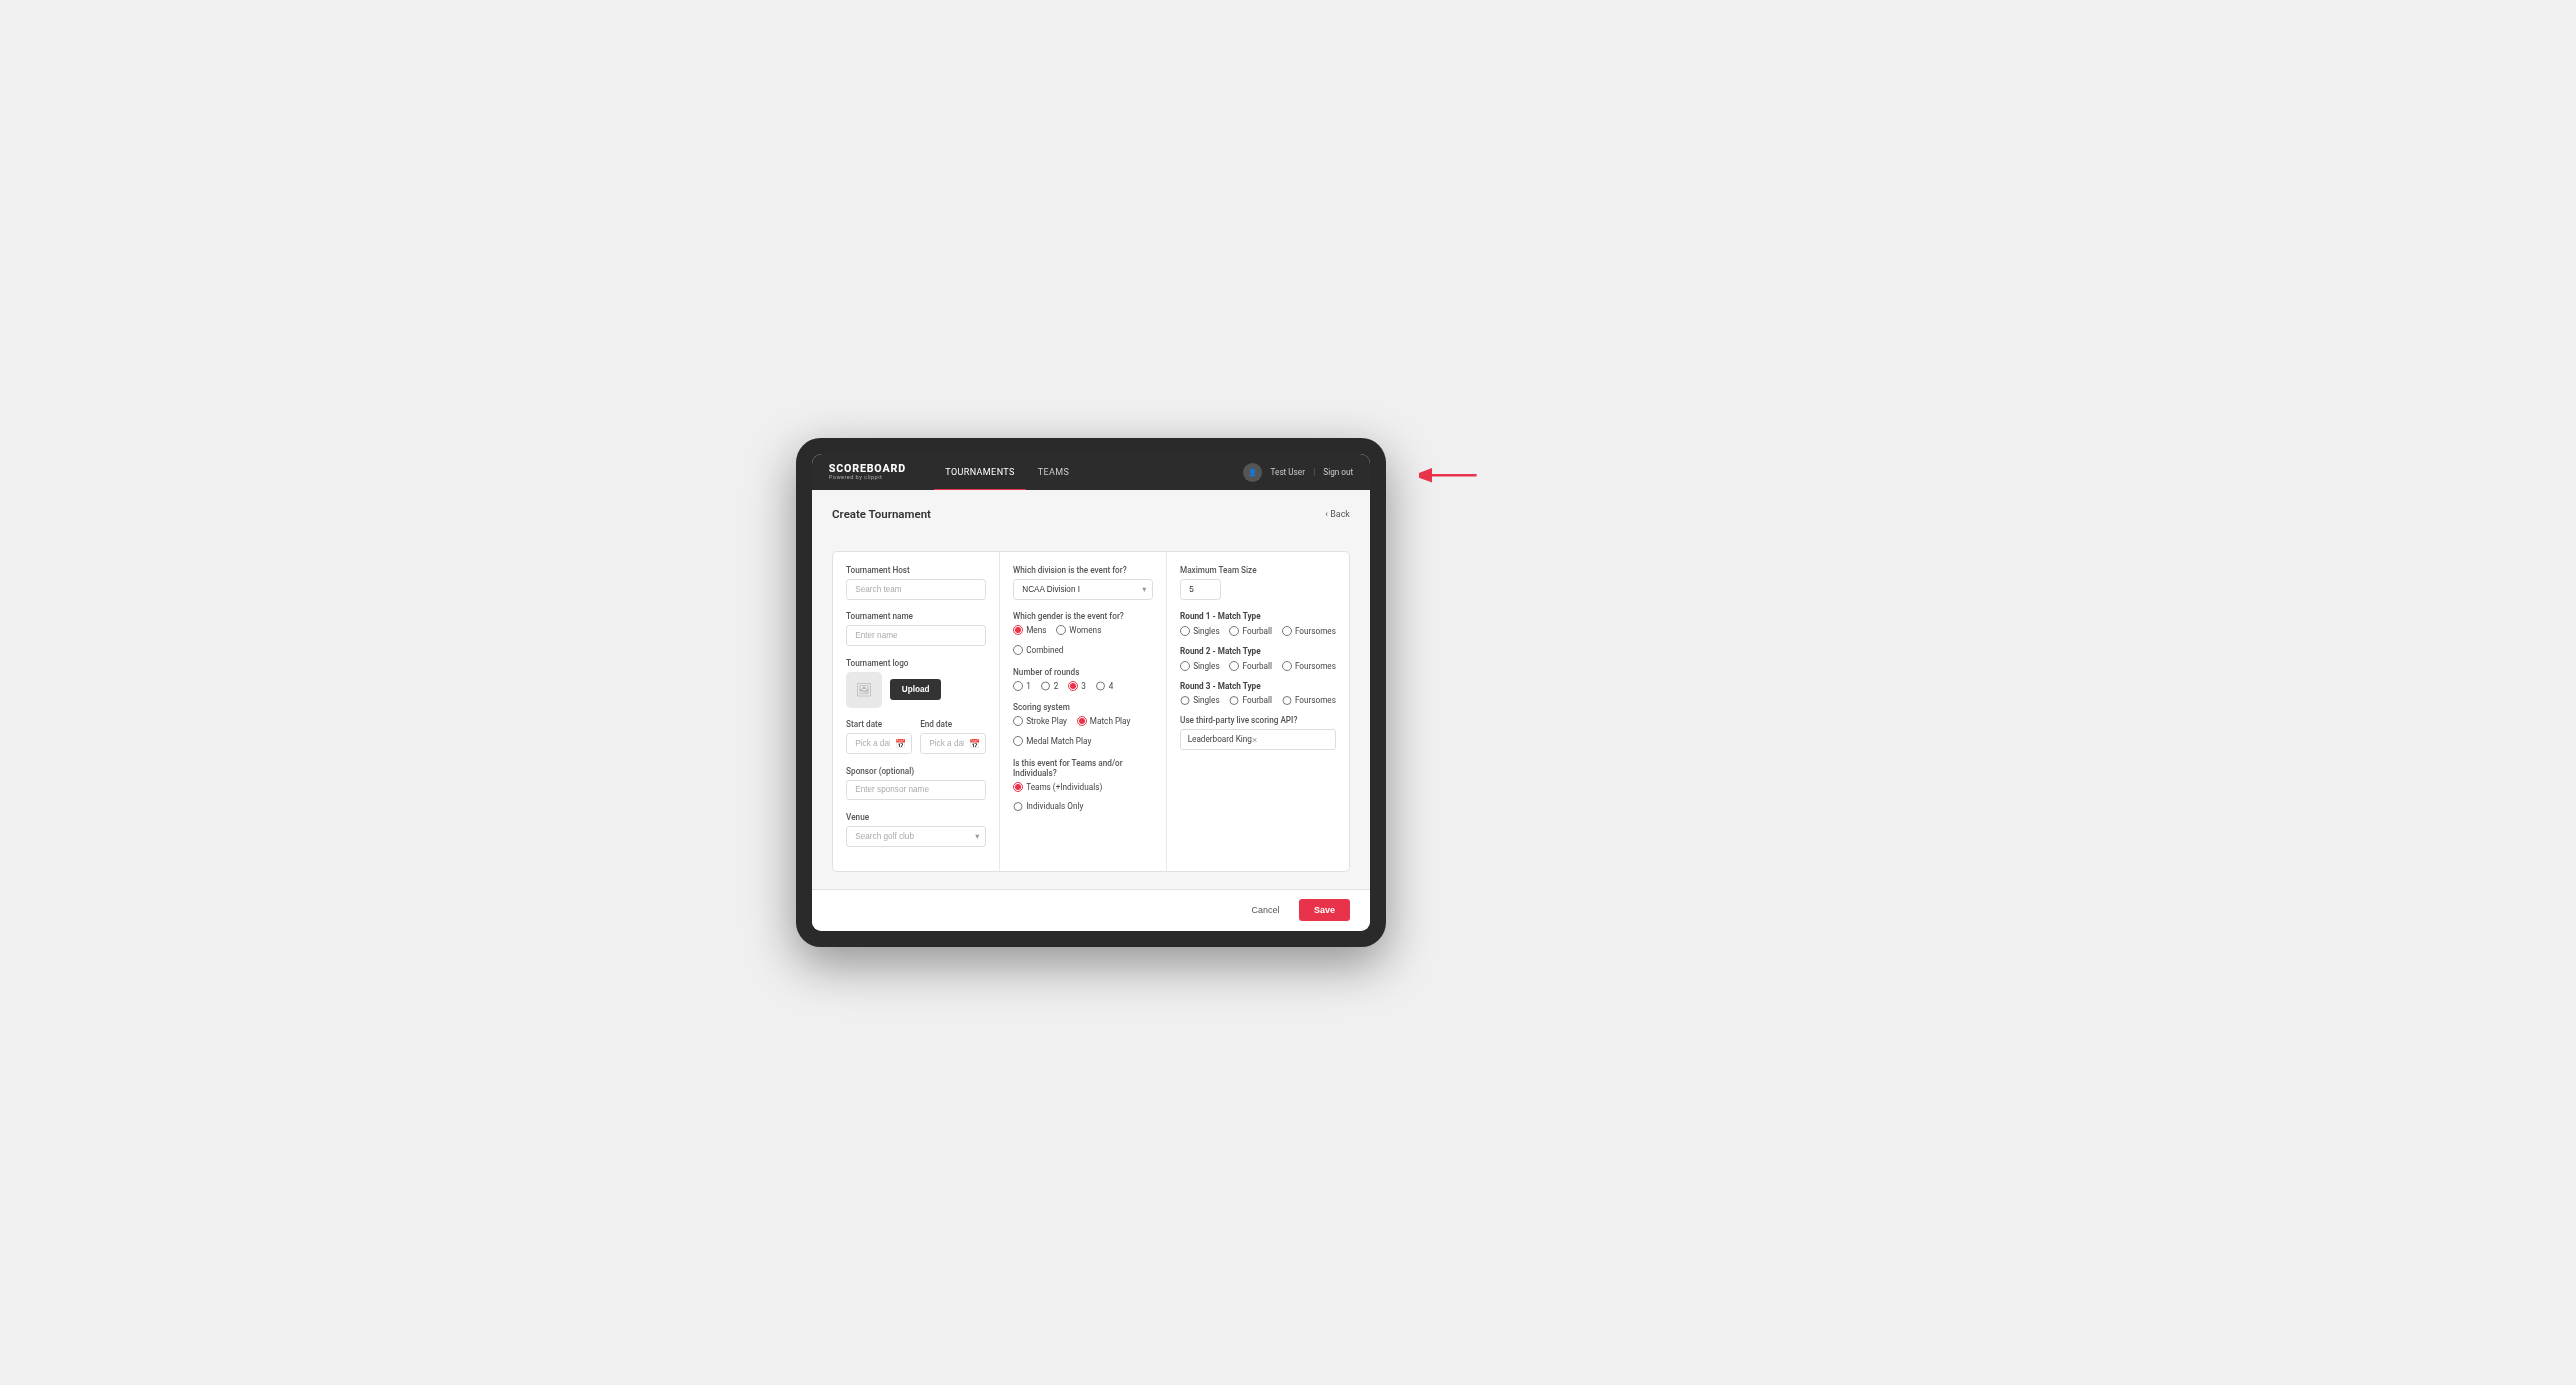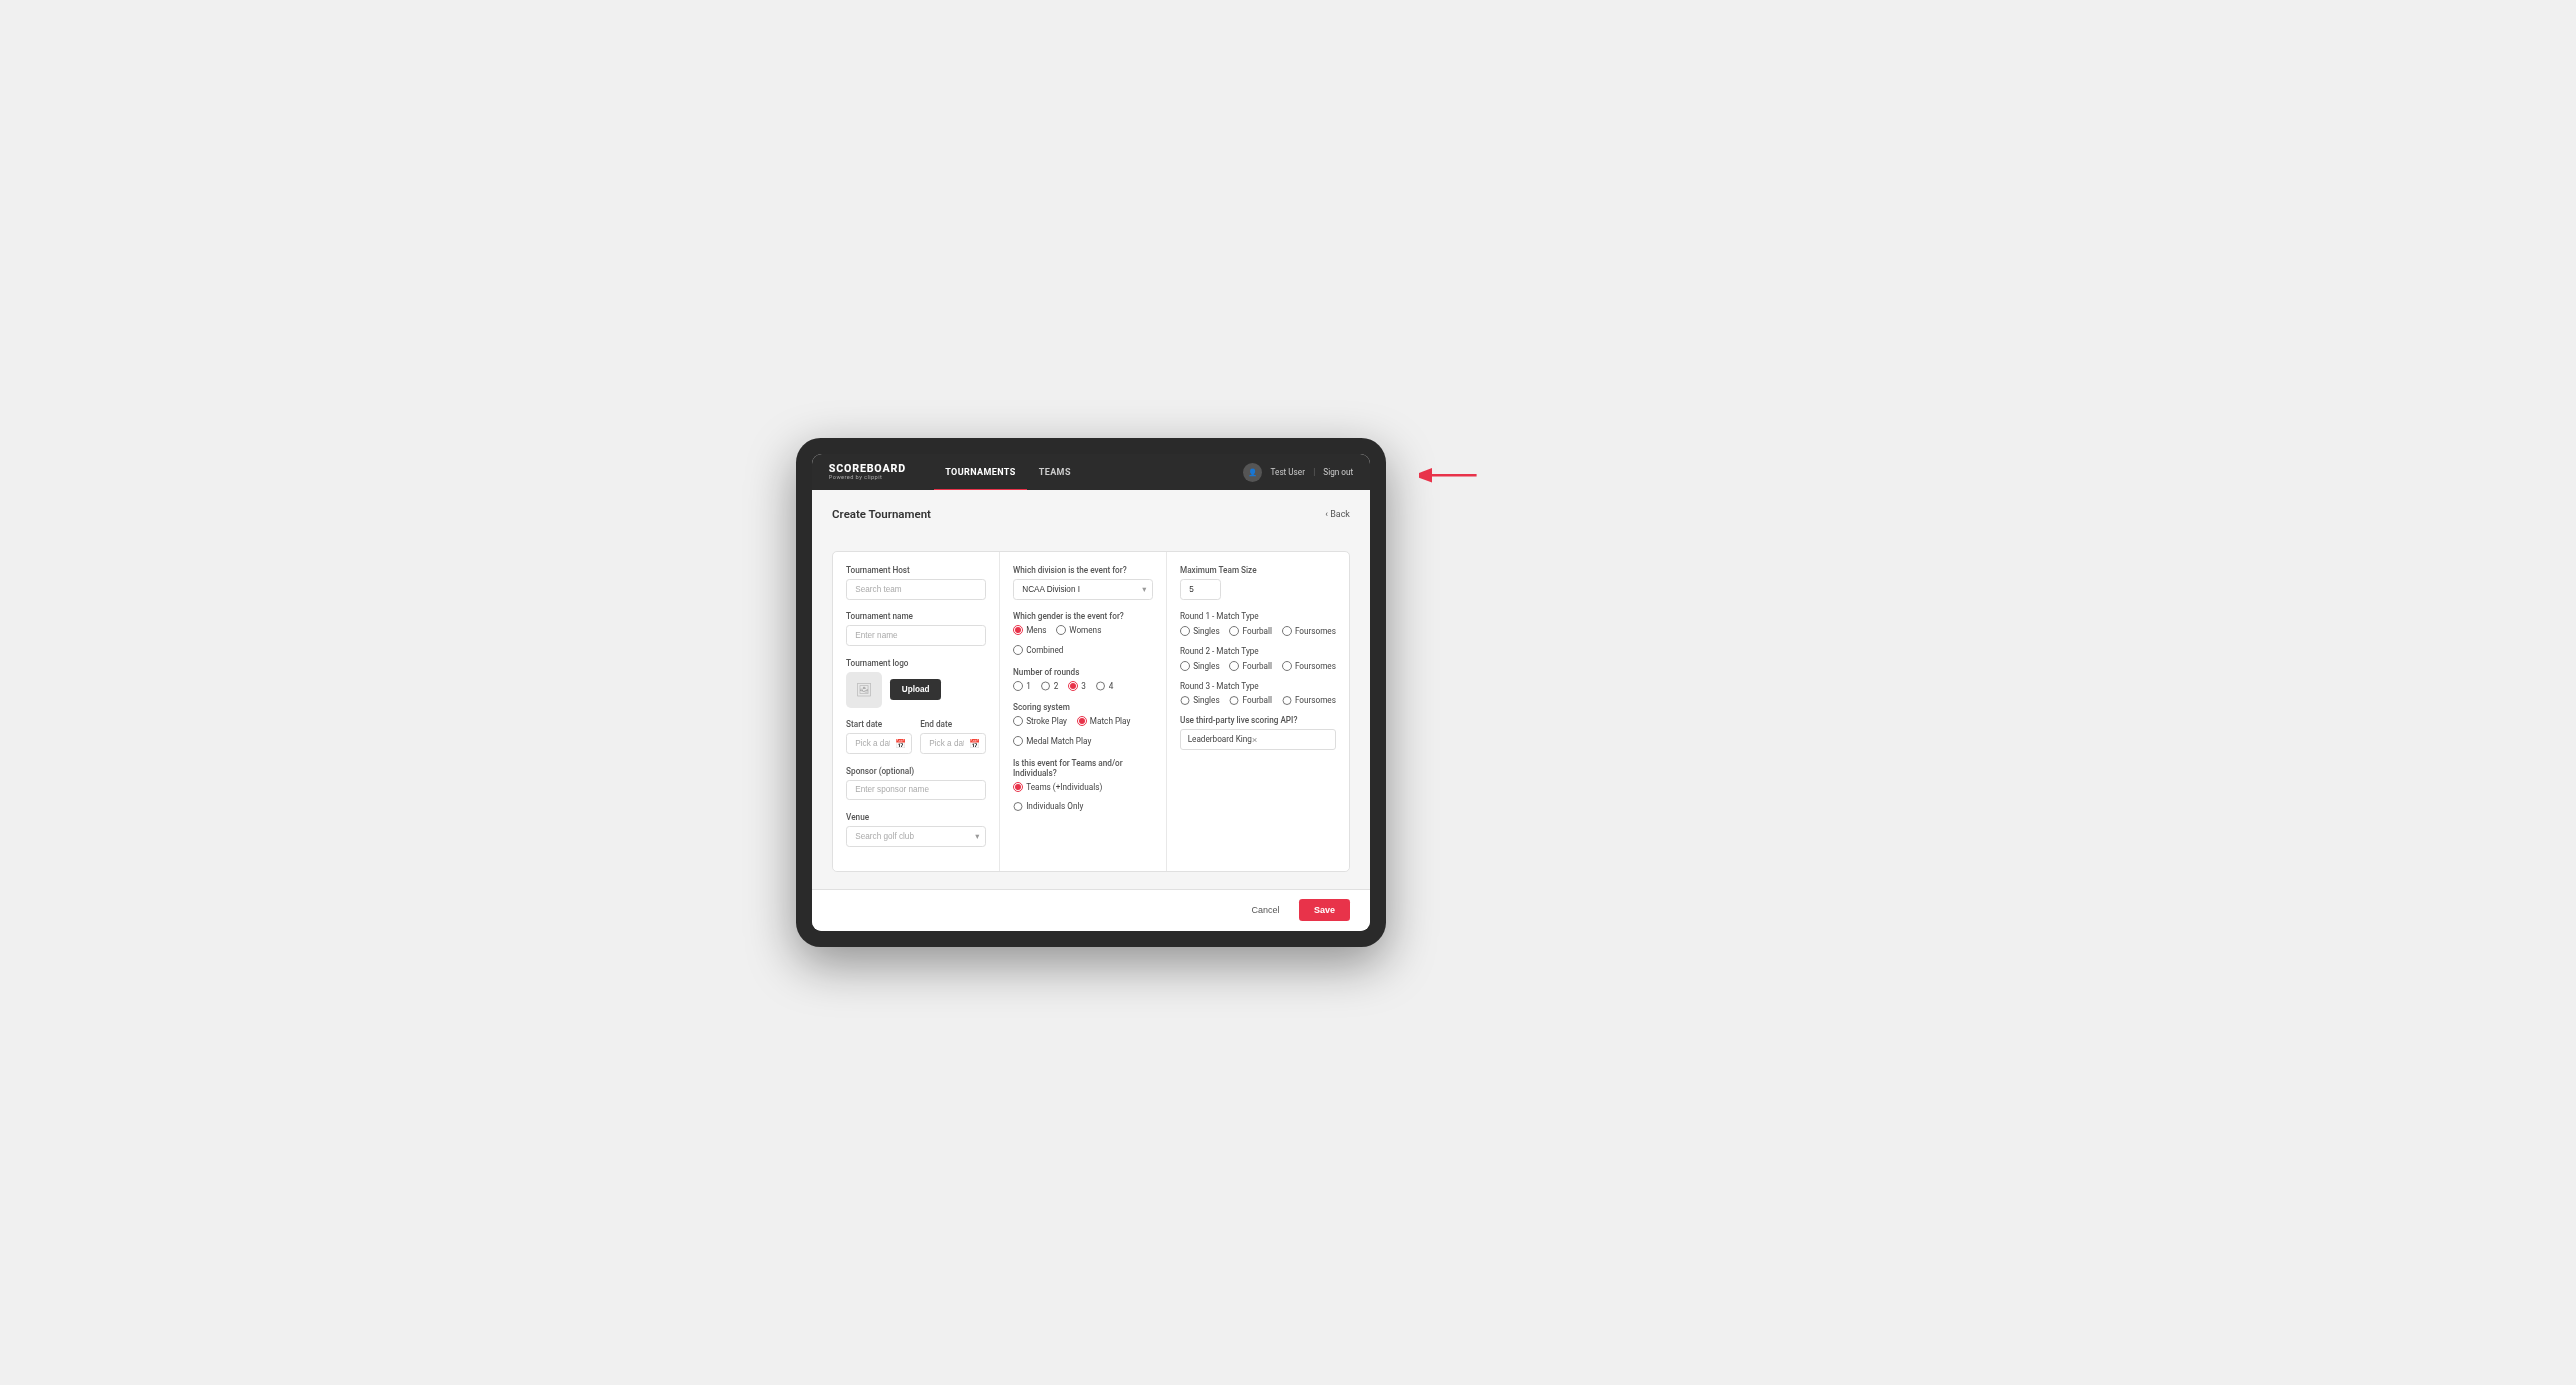--- a/index.html
+++ b/index.html
@@ -69,21 +69,21 @@
 
     .nav-links {
       display: flex;
       gap: 0;
       margin-left: 8.2px;
     }
 
     .nav-link {
       color: #ccc;
       font-size: 9px;
-      font-weight: 700;
+      font-weight: 400;
       padding: 0 11.5px;
       height: 36px;
       display: flex;
       align-items: center;
       cursor: pointer;
       border-bottom: 1.6px solid transparent;
       letter-spacing: 0.4px;
     }
 
     .nav-link.active {
@@ -306,21 +306,21 @@
     }
 
     
     .round-section {
       margin-bottom: 9.8px;
     }
 
     .round-label {
       font-size: 8.2px;
       color: #444;
-      font-weight: 400;
+      font-weight: 700;
       margin-bottom: 4.9px;
       display: block;
     }
 
     .match-type-options {
       display: flex;
       gap: 9.8px;
     }
 
     

